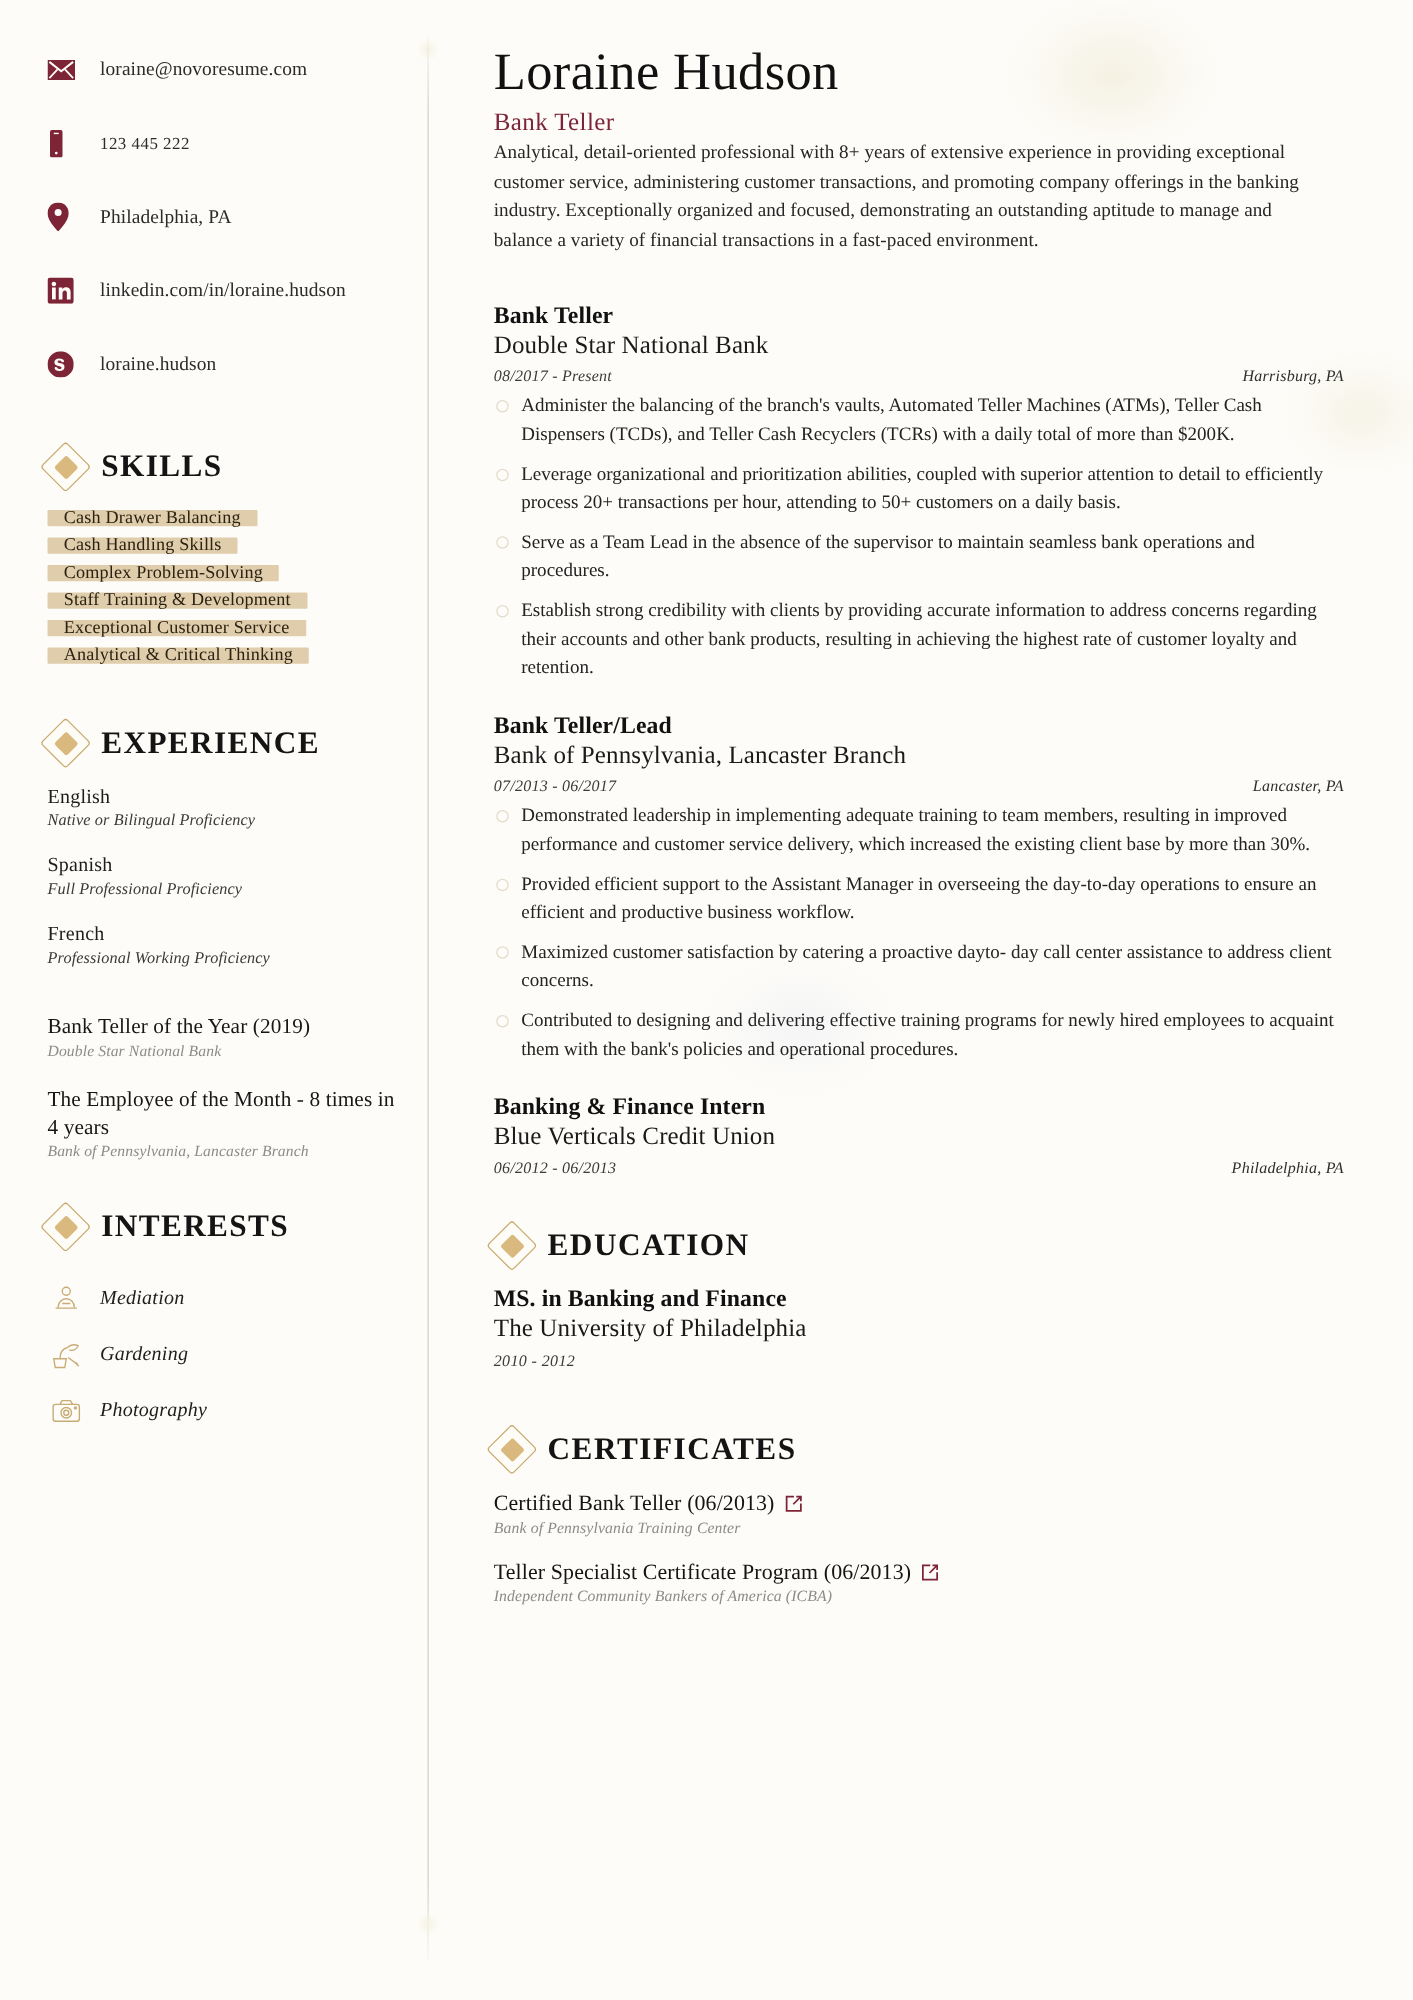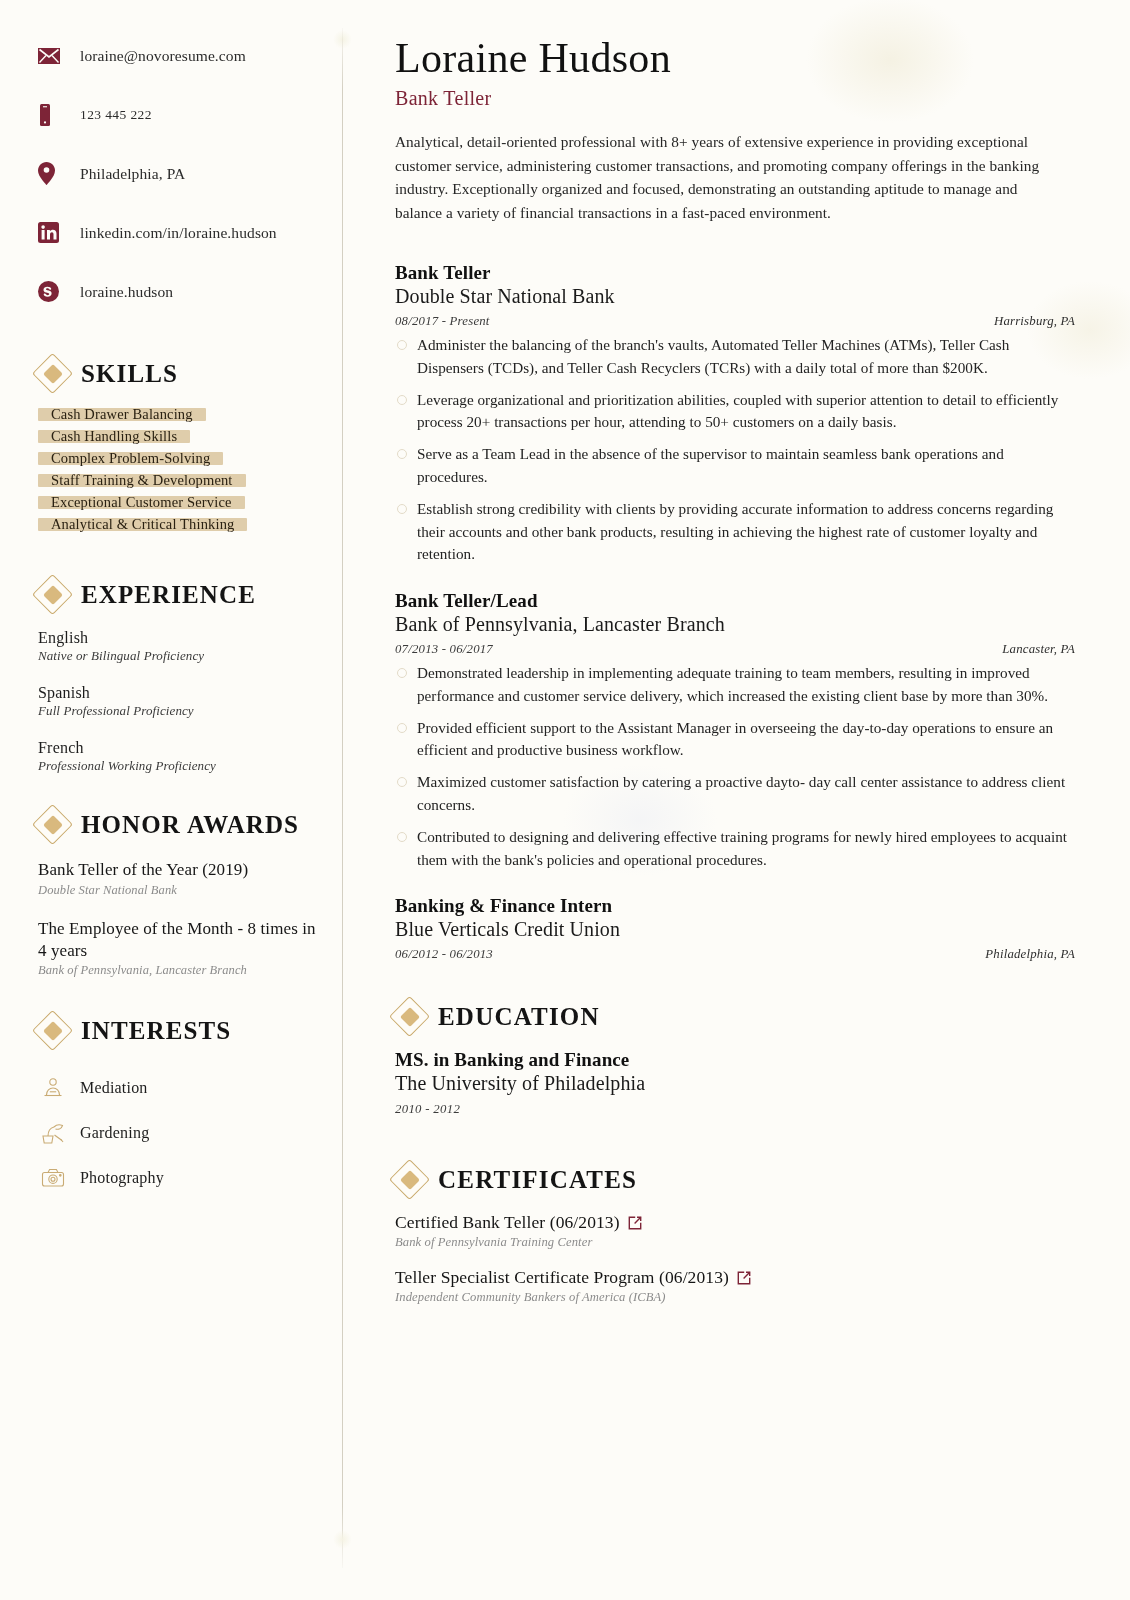--- a/index.html
+++ b/index.html
@@ -149,20 +149,21 @@
     color: #8b8b8b;
     margin-top: 2px;
     letter-spacing: .1px;
   }
 
   
   .interest-item {
     display: flex;
     align-items: center;
     height: 45px;
+    font-style: italic;
   }
   .interest-icon {
     width: 30px; flex: 0 0 30px;
     display: flex; align-items: center; justify-content: center;
   }
   .interest-label {
     font-size: 16px;
     padding-left: 12px;
     color: #1d1d1d;
     letter-spacing: .2px;
@@ -180,21 +181,20 @@
     color: #111;
     line-height: 1.08;
   }
   .role {
     font-size: 20px;
     color: #7d2437;
     margin-top: 6px;
     letter-spacing: .3px;
   }
   .summary {
-    margin-top: 20px;
     font-size: 15.3px;
     line-height: 1.53;
     color: #262626;
     letter-spacing: .05px;
     max-width: 670px;
   }
 
   .main-sec { margin-top: 38px; }
   .main-sec .sec-head { margin-bottom: 18px; }
   .main-sec .sec-head h2 { font-size: 25px; letter-spacing: 1.2px; }
@@ -388,27 +388,20 @@
         <div class="lang-name">Spanish</div>
         <div class="lang-level">Full Professional Proficiency</div>
       </div>
       <div class="lang-item">
         <div class="lang-name">French</div>
         <div class="lang-level">Professional Working Proficiency</div>
       </div>
     </section>
 
     <section class="awards">
-      <div class="sec-head">
-        <span class="diamond">
-            <span class="outer"></span>
-            <span class="inner"></span>
-          </span>
-        <h2>HONOR AWARDS</h2>
-      </div>
       <div class="award-item">
         <div class="award-title">Bank Teller of the Year (2019)</div>
         <div class="award-org">Double Star National Bank</div>
       </div>
       <div class="award-item">
         <div class="award-title">The Employee of the Month - 8 times in 4 years</div>
         <div class="award-org">Bank of Pennsylvania, Lancaster Branch</div>
       </div>
     </section>
 

